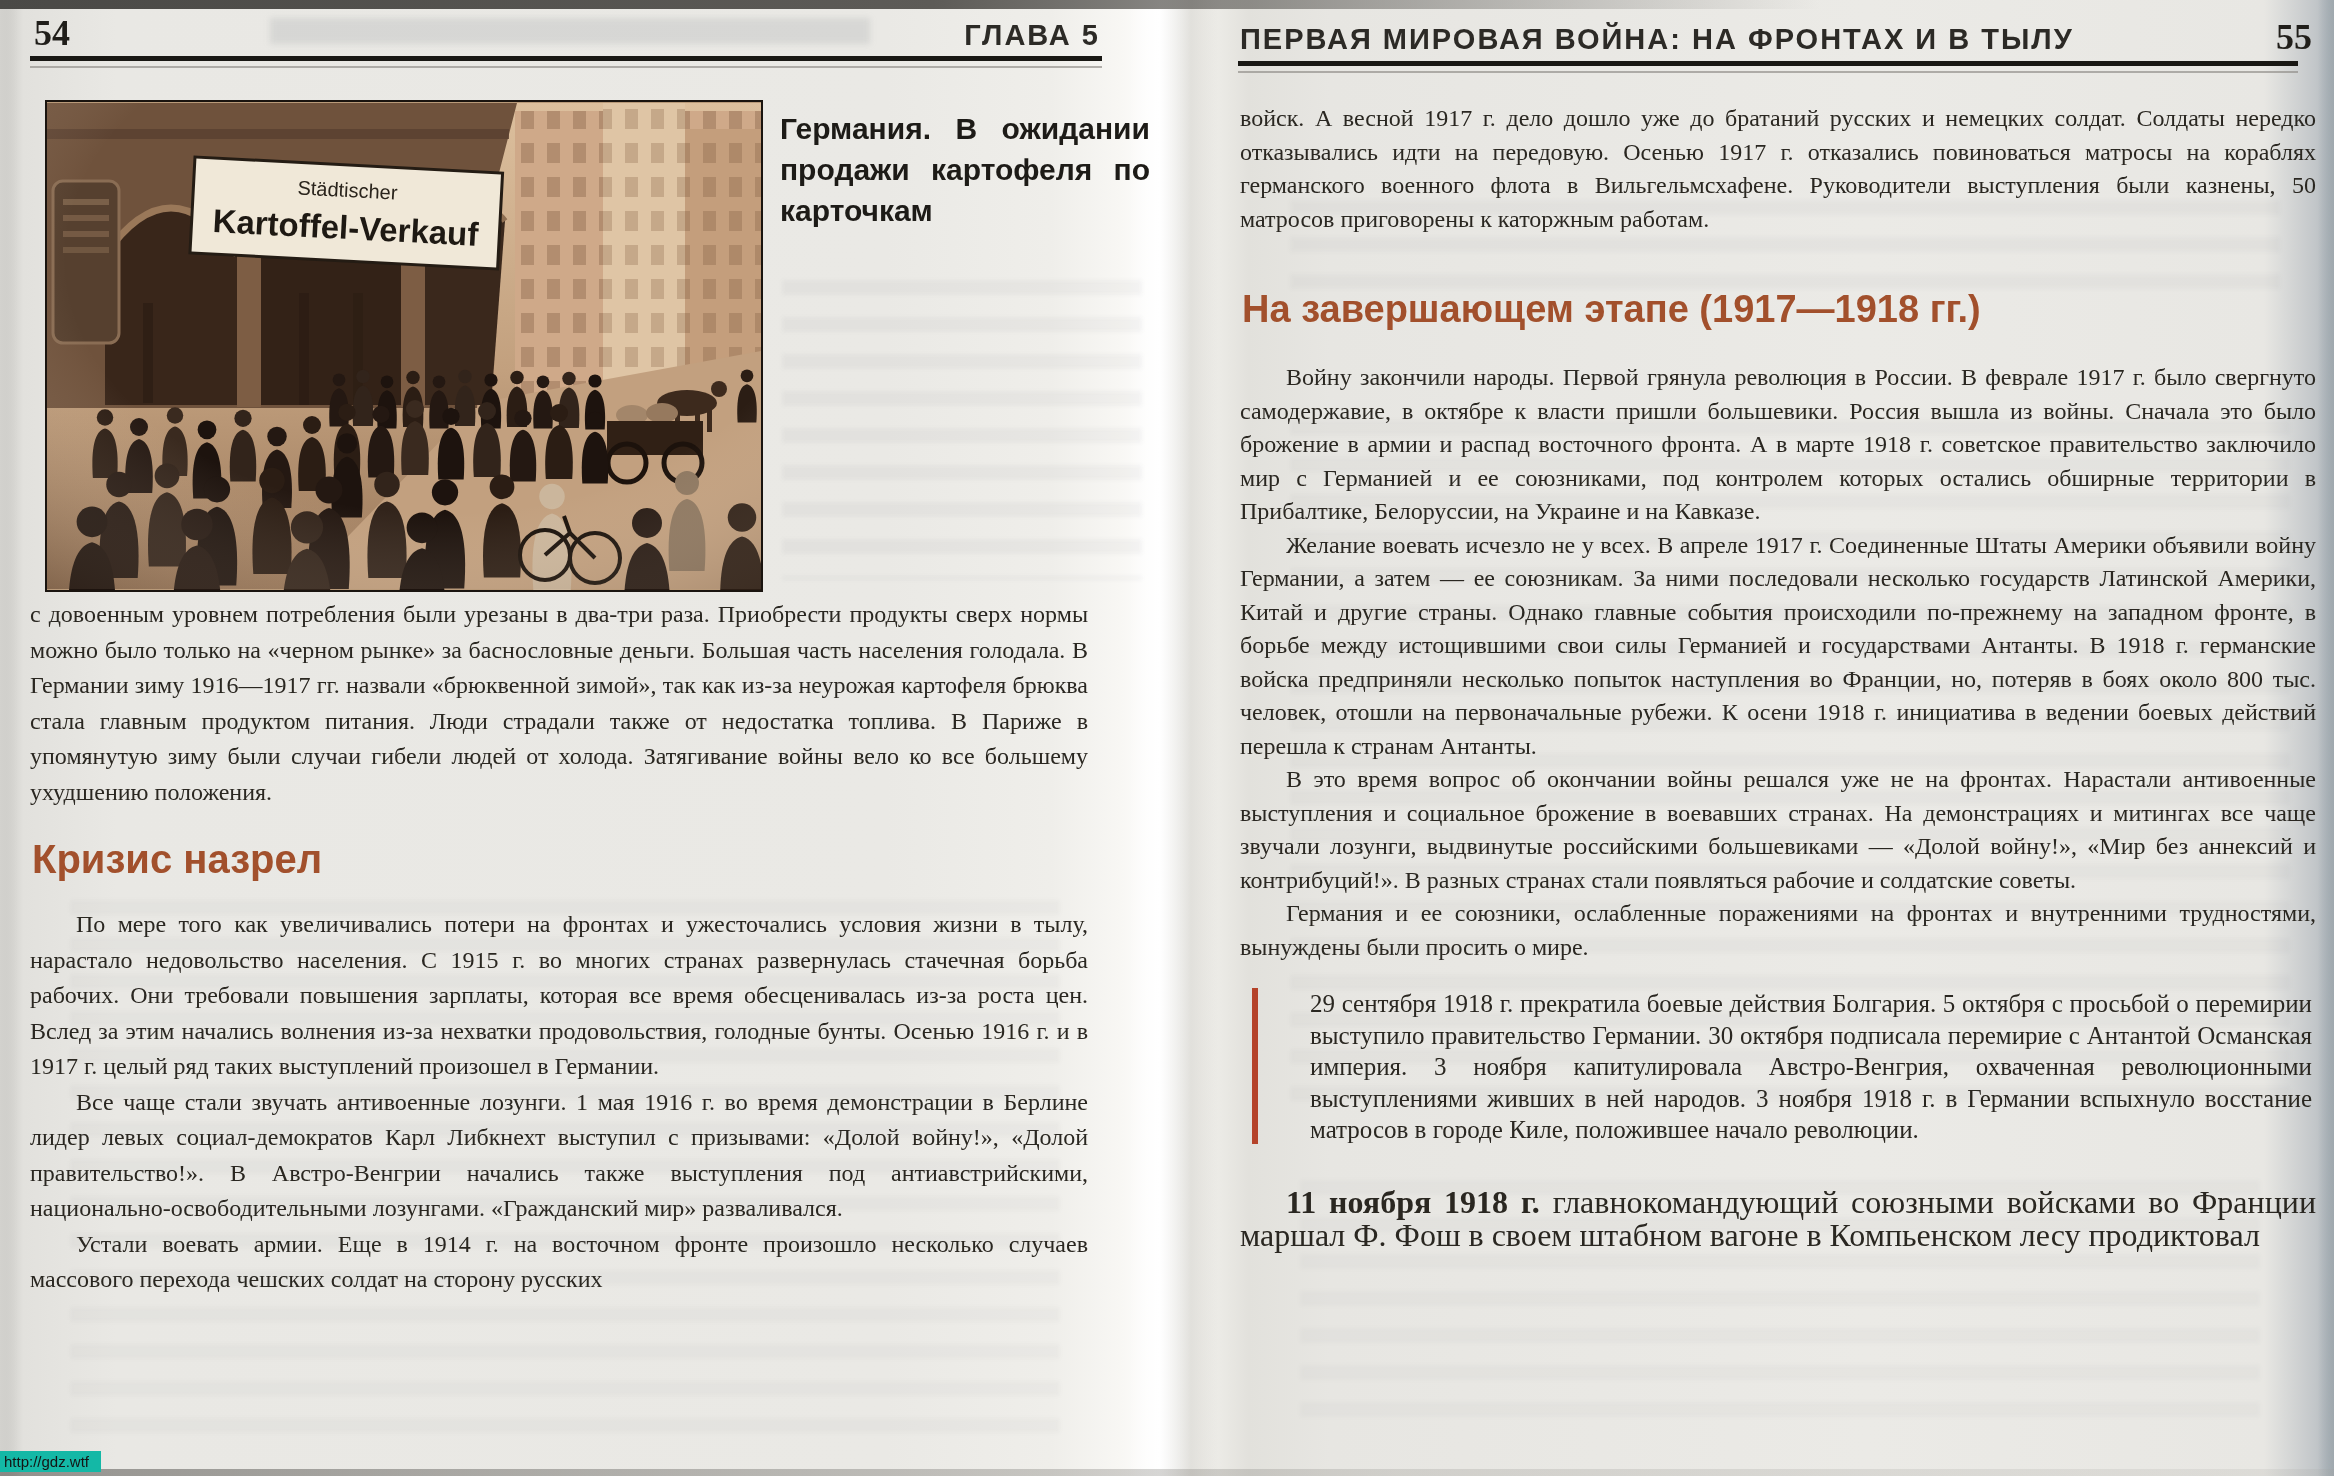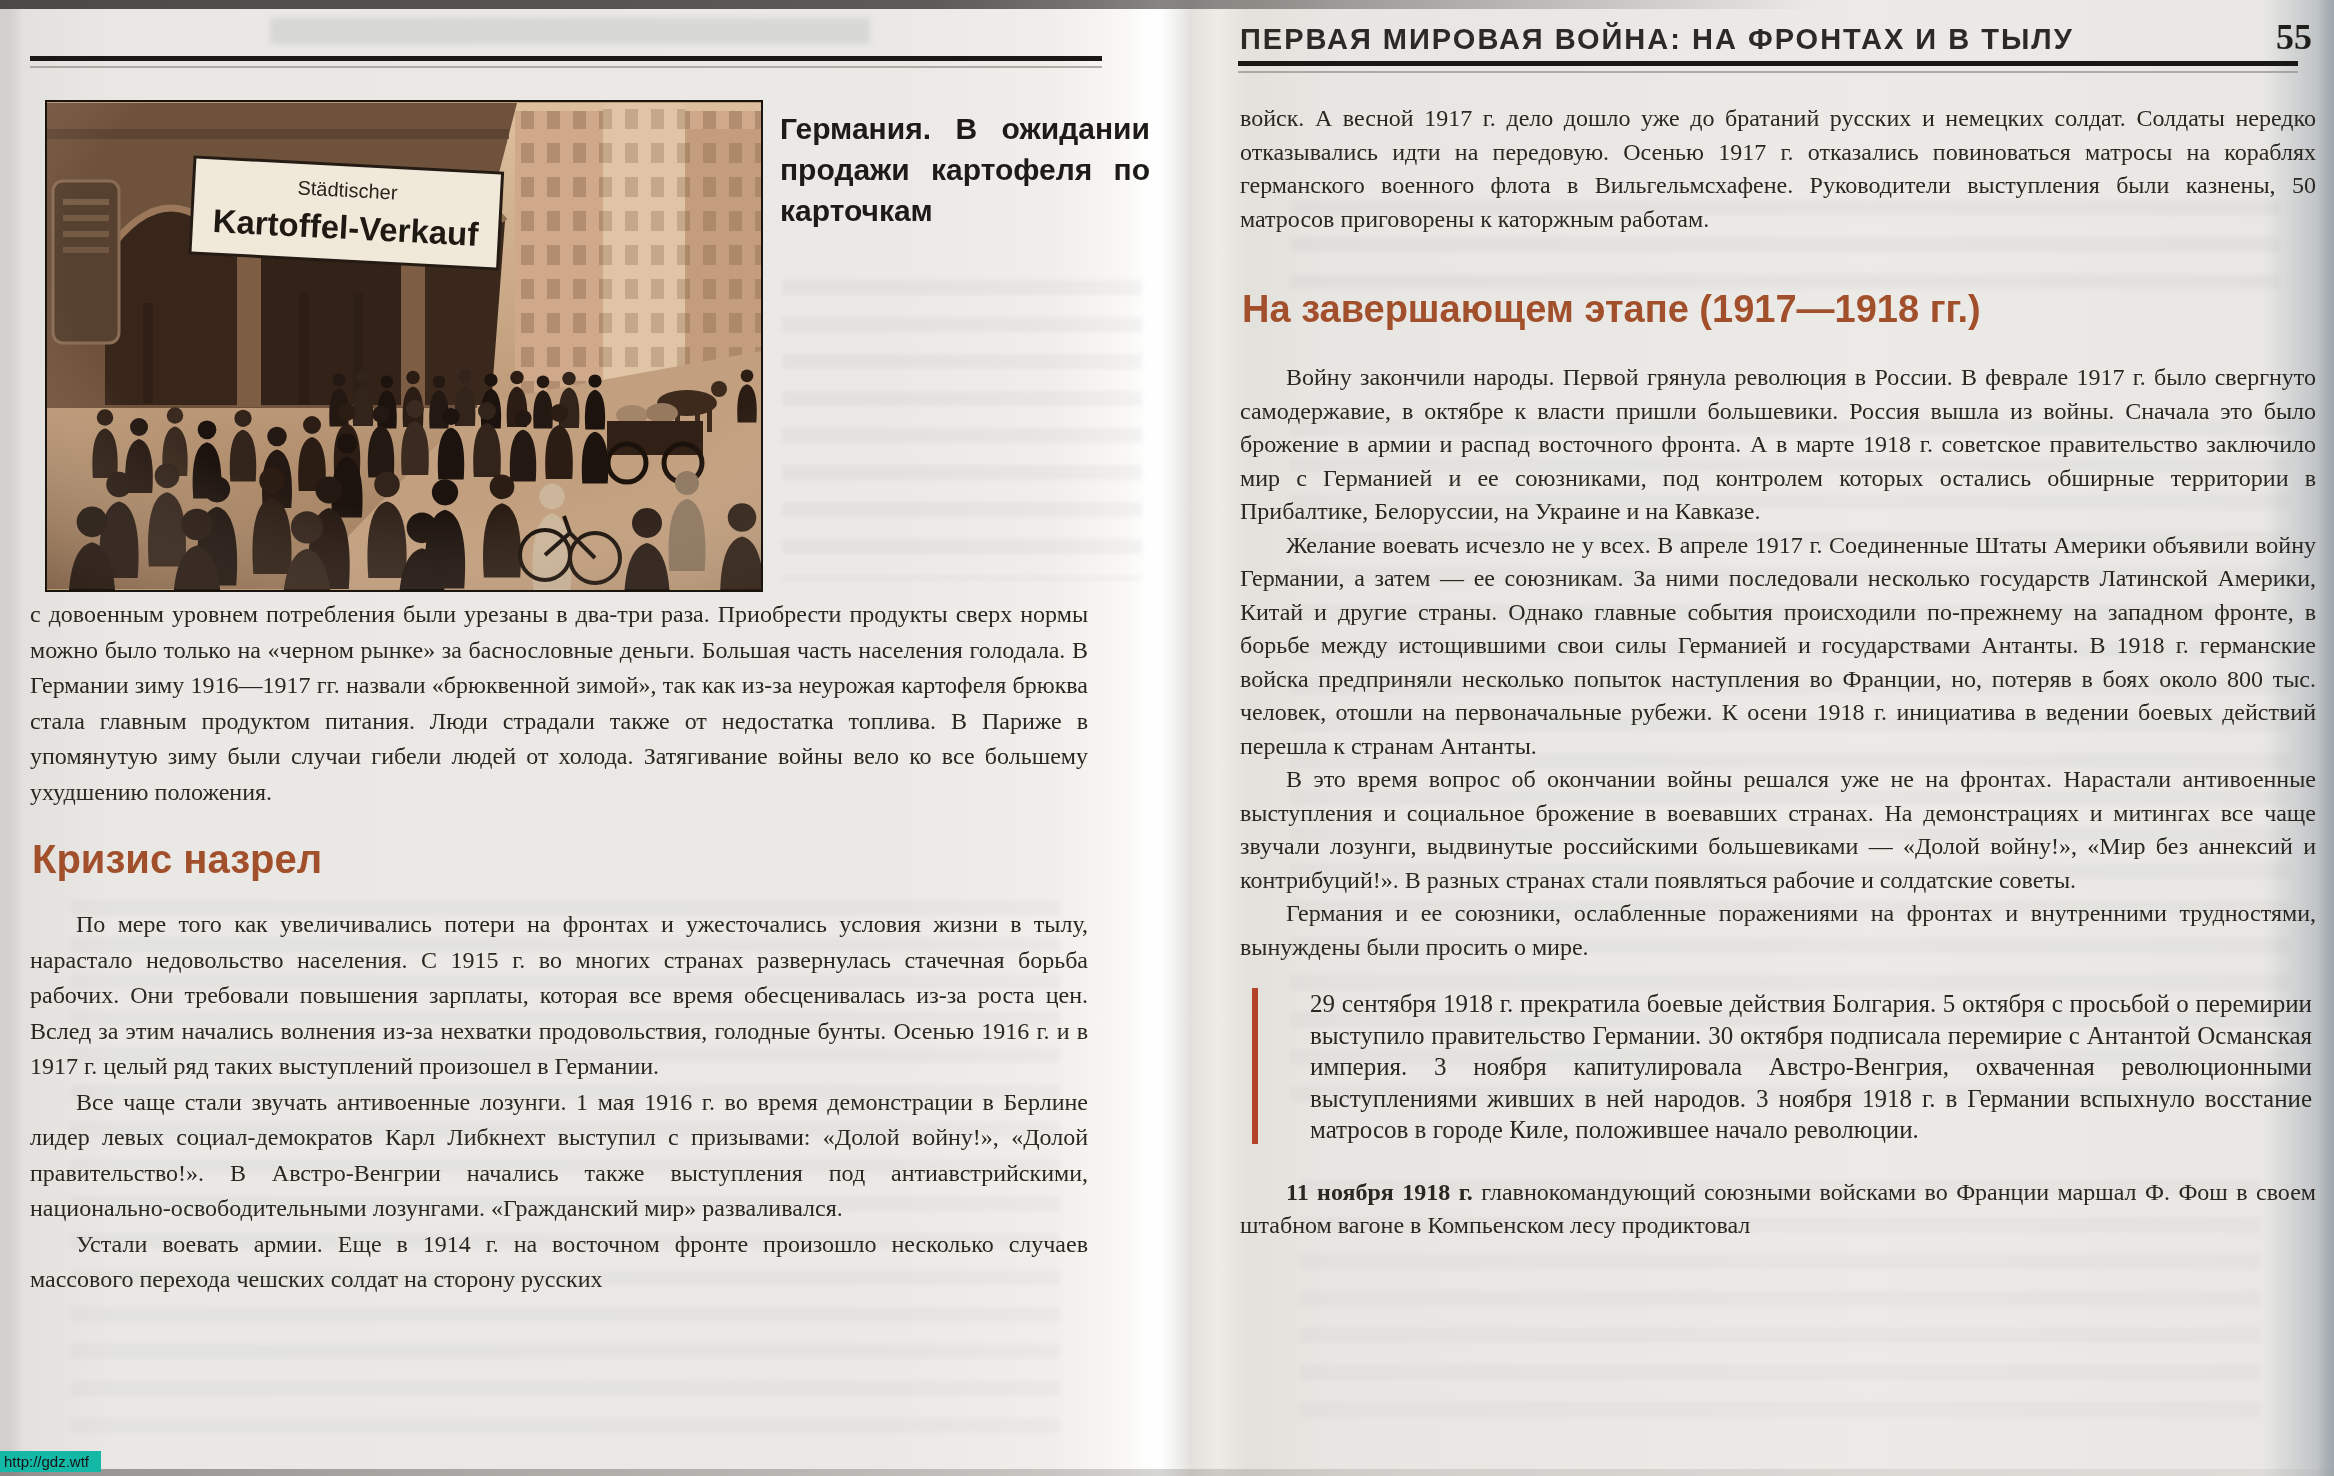--- a/index.html
+++ b/index.html
@@ -59,21 +59,21 @@
   p.body.indent{text-indent:46px;}
   h2.section{font-family:"Liberation Sans","DejaVu Sans",sans-serif;font-weight:bold;color:#a2502c;}
   .col-left h2.section{font-size:40px;margin:27px 0 25px 2px;}
   .col-right h2.section{font-size:38px;margin:52px 0 30px 2px;}
 
   
   .quote{position:relative;margin:20px 0 17px 0;padding:4px 4px 4px 70px;}
   .quote-bar{position:absolute;left:12px;top:4px;bottom:6px;width:6px;background:#b5432a;}
   .quote p{margin:0;font-size:25px;line-height:31.5px;text-align:justify;color:#2a2721;}
 
-  .closing{margin-top:26px;font-size:24px;line-height:33.5px;text-align:justify;text-indent:46px;color:#2a2721;}
+  .closing{margin-top:36px;font-size:32px;line-height:33.5px;text-align:justify;text-indent:46px;color:#2a2721;}
   .closing .lead{font-weight:bold;}
 
   
   .ghost{position:absolute;z-index:1;filter:blur(2px);
     background:repeating-linear-gradient(180deg,rgba(108,110,120,.10) 0 15px,rgba(0,0,0,0) 15px 37px);}
   .ghost-head{position:absolute;z-index:1;filter:blur(3px);background:rgba(120,122,132,.16);}
 
   
   .watermark{position:absolute;left:0;bottom:4px;z-index:9;background:#14b8a6;color:#141414;
     font-family:"Liberation Sans","DejaVu Sans",sans-serif;font-size:15px;line-height:21px;
@@ -90,20 +90,24 @@
   <div class="edge-right"></div>
   <div class="gutter-shadow"></div>
 
   <div class="ghost-head" style="left:270px;top:18px;width:600px;height:26px;"></div>
   <div class="ghost" style="left:70px;top:900px;width:990px;height:540px;opacity:.45;"></div>
   <div class="ghost" style="left:782px;top:280px;width:360px;height:300px;opacity:.6;"></div>
   <div class="ghost" style="left:1290px;top:200px;width:990px;height:90px;opacity:.5;"></div>
   <div class="ghost" style="left:1290px;top:420px;width:1000px;height:700px;opacity:.45;"></div>
   <div class="ghost" style="left:1300px;top:1180px;width:960px;height:250px;opacity:.4;"></div>
 
+  <header class="head head-left">
+    <span class="page-number">54</span>
+    <span class="running-head">ГЛАВА 5</span>
+  </header>
   <div class="rule rule-l"></div>
   <div class="rule-thin rule-l2"></div>
 
   <figure class="photo-frame" style="margin:0;">
     <svg viewBox="0 0 714 486" role="img">
       <defs>
         <linearGradient id="phbg" x1="0" y1="0" x2="0" y2="1">
           <stop offset="0" stop-color="#dcbf9d"></stop>
             <stop offset=".55" stop-color="#c2a07e"></stop>
             <stop offset="1" stop-color="#9a785a"></stop>

